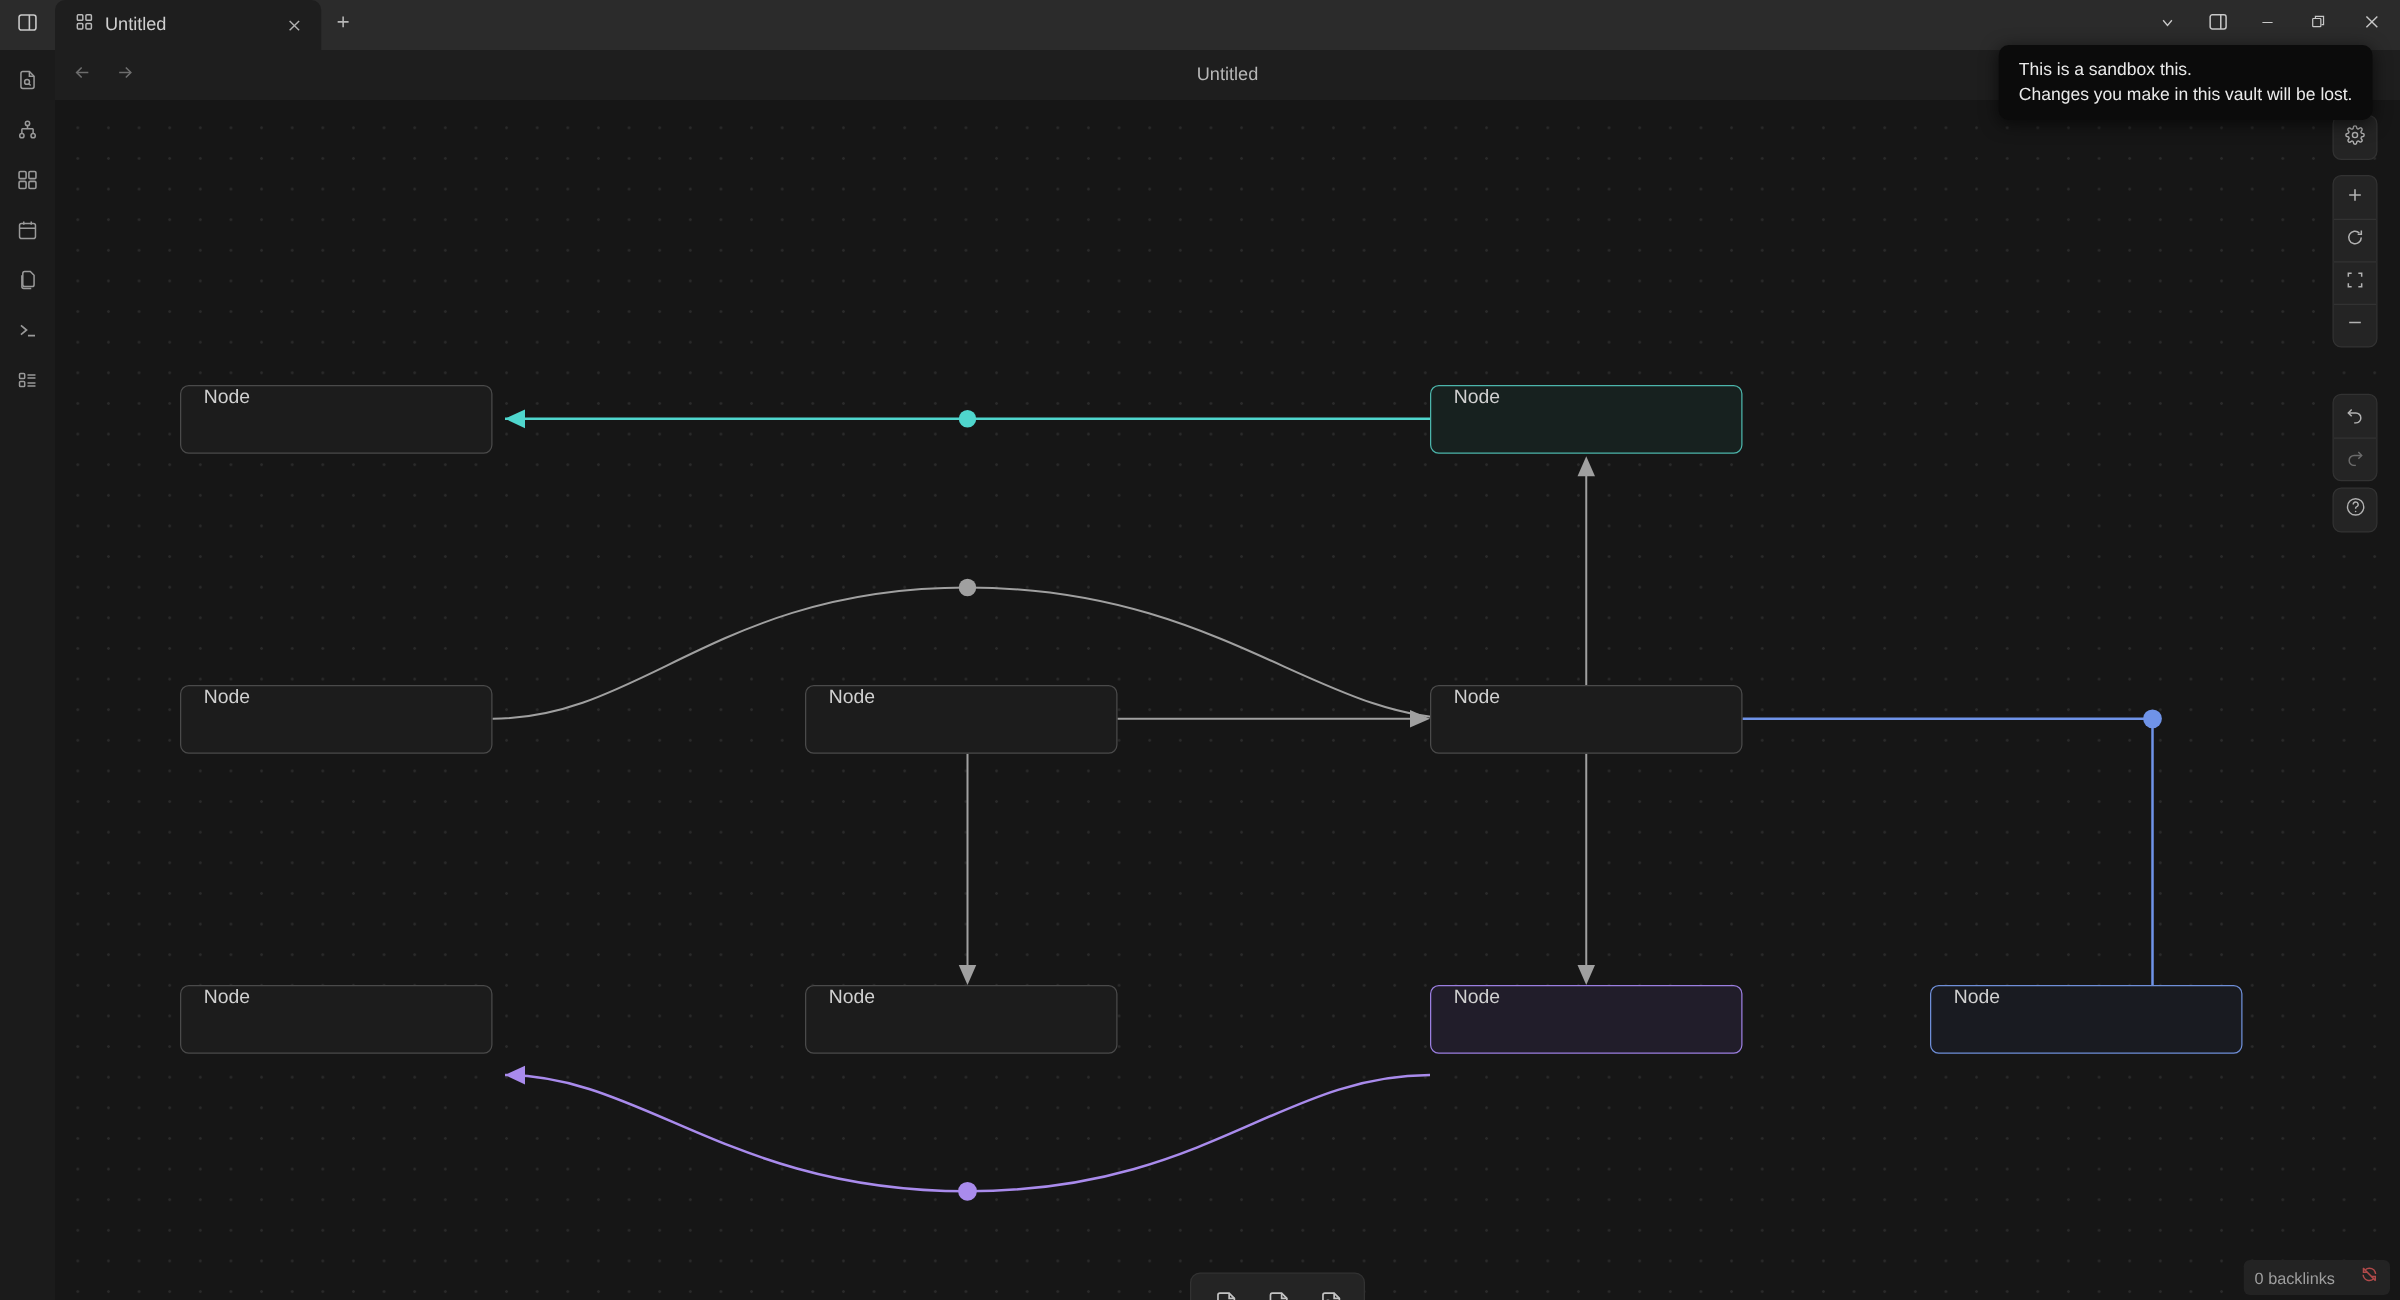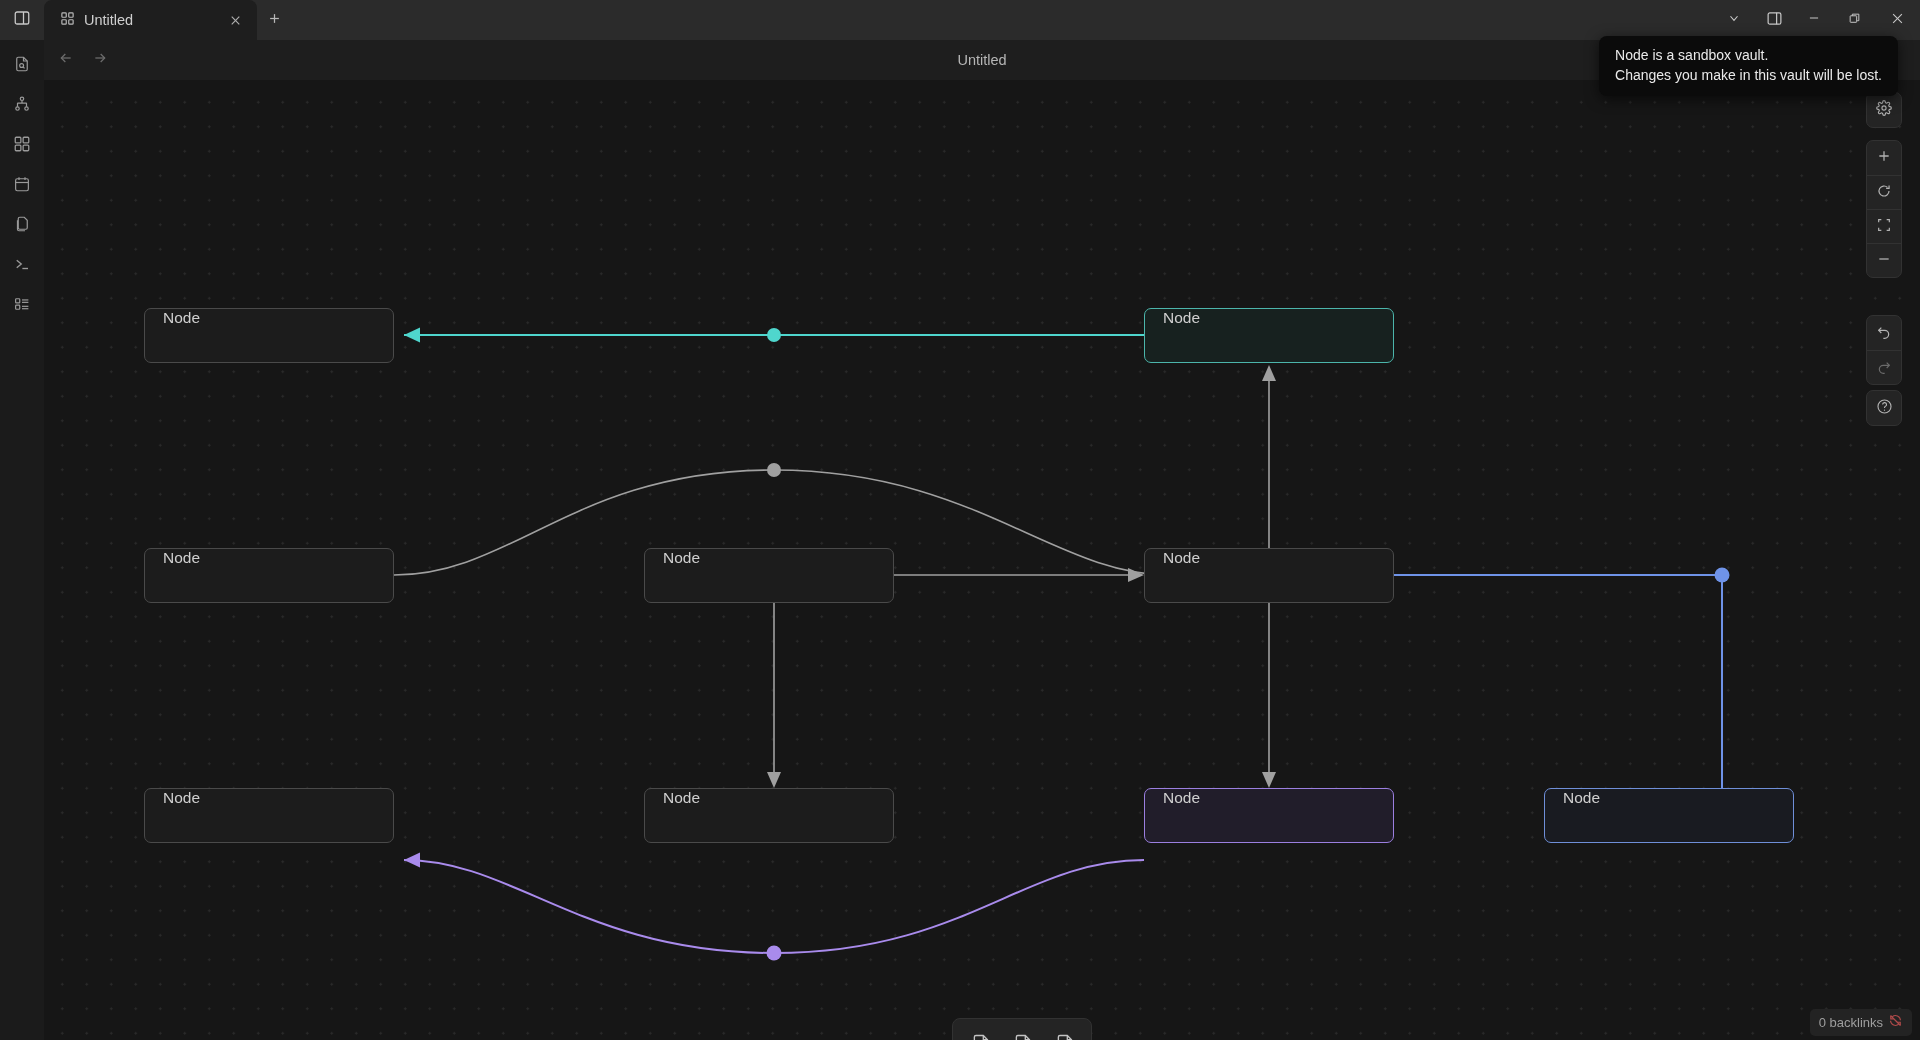--- a/index.html
+++ b/index.html
@@ -114,21 +114,21 @@
     display: flex; align-items: center; gap: 4px; padding: 6px 8px;
   }
   .card-btn {
     width: 38px; height: 38px; display: flex; align-items: center; justify-content: center;
     border-radius: 5px; color: #c3c3c3;
   }
 
   
   .statusbar {
     position: absolute; right: 8px; bottom: 4px;
-    display: flex; align-items: center; gap: 5px;
+    display: flex; align-items: center; gap: 20px;
     background: #232323; border-radius: 5px; padding: 4px 9px;
   }
   .status-text { color: #9e9e9e; font-size: 13px; }
 
   
   .notice {
     position: absolute; right: 22px; top: 36px;
     background: #0b0b0b; border-radius: 8px;
     padding: 10px 16px; max-width: 420px;
     box-shadow: 0 3px 14px rgba(0,0,0,.6);
@@ -496,15 +496,15 @@
         <path d="M4 12.5a8 8 0 0 0 13.2 5.4"></path>
           <polyline points="19.6,19.4 19.6,14.7 14.9,14.7"></polyline>
         <line x1="4" y1="4" x2="20" y2="20" stroke-width="2"></line>
       </svg>
     </span>
   </div>
 
 </div>
 
 <div class="notice">
-  <div class="notice-line">Node is a sandbox vault.</div>
+  <div class="notice-line">This is a sandbox this.</div>
   <div class="notice-line">Changes you make in this vault will be lost.</div>
 </div>
 
 </body></html>

